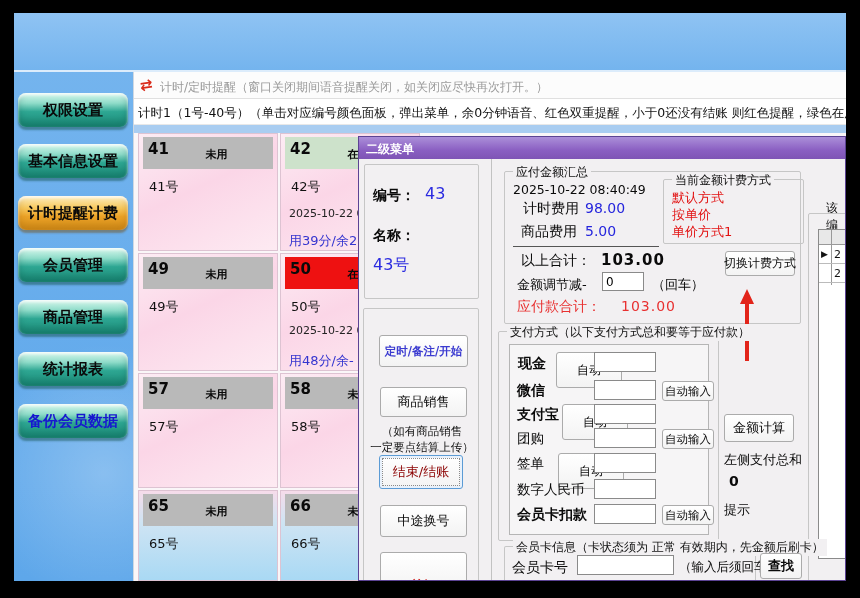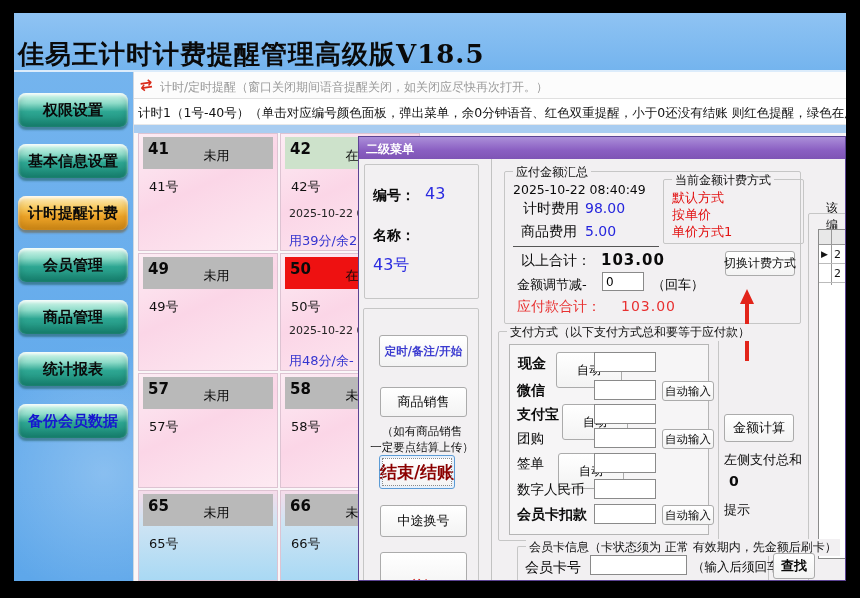--- a/index.html
+++ b/index.html
@@ -43,21 +43,21 @@
   .r2 { top:181px; height:118px; }
   .r3 { top:301px; height:115px; }
   .r4 { top:418px; height:91px; }
   .body-pink { background:linear-gradient(155deg,#fdecf4 0%,#fbd6e7 45%,#fdeaf2 100%); }
   .body-blue { background:linear-gradient(180deg,#f6dcEA 0%,#cfe4f3 35%,#a9d9f4 100%); }
   .cell-head { position:absolute; left:4px; right:4px; top:3px; height:32px; }
   .head-gray { background:#b9b9b9; }
   .head-green { background:#cde2cb; }
   .head-red { background:#ee1111; }
   .cell-num { position:absolute; left:5px; top:3px; font-size:15px; font-weight:bold; color:#0a0a0a; }
-  .cell-status { position:absolute; left:17px; right:0; top:10px; text-align:center; font-size:13px; color:#0a0a0a; }
+  .cell-status { position:absolute; left:17px; right:0; top:10px; text-align:center; font-size:11px; color:#0a0a0a;font-weight:bold; }
   .cell-name { position:absolute; left:10px; top:44px; font-size:13px; color:#111; }
   .cell-date { position:absolute; left:8px; top:73px; font-size:11px; color:#222; white-space:nowrap; }
   .cell-usage { position:absolute; left:8px; top:98px; font-size:13px; color:#3535cf; white-space:nowrap; }
 
   
   .popup { position:absolute; left:344px; top:123px; width:488px; height:445px;
     background:#f2f0f2; border:1px solid #5c4394; overflow:hidden; }
   .popup-titlebar { position:absolute; left:0; top:0; width:488px; height:22px;
     background:linear-gradient(180deg,#ab8fd9 0%,#8a5fc2 60%,#7e54b5 100%); }
   .popup-title { position:absolute; left:7px; top:4px; font-size:12px; font-weight:bold; color:#fff; }
@@ -69,21 +69,21 @@
   
   .info-box { left:5px; top:27px; width:115px; height:135px; }
   .lbl { position:absolute; font-size:14px; font-weight:bold; color:#0a0a0a; white-space:nowrap; }
   .blue-val { position:absolute; font-size:16px; color:#2a2ae0; white-space:nowrap;text-align:right; }
   .btns-box { left:4px; top:171px; width:116px; height:280px; }
   .pbtn { position:absolute; background:linear-gradient(180deg,#ffffff,#f3f3f3); border:1px solid #ababab;
     border-radius:3px; display:flex; align-items:center; justify-content:center; font-size:13px; color:#0a0a0a; white-space:nowrap; }
   .btn-timing { left:15px; top:26px; width:89px; height:32px; font-size:11.5px; font-weight:bold; color:#3b3bd0; }
   .btn-goods { left:16px; top:78px; width:87px; height:30px; }
   .btn-note { position:absolute; left:0; top:114px; width:116px; text-align:center; font-size:11.5px; line-height:16px; color:#111; }
-  .btn-finish { left:15px; top:146px; width:76px; height:34px; font-size:17px; font-weight:bold; color:#8b0000;
+  .btn-finish { left:15px; top:146px; width:84px; height:34px; font-size:13px; font-weight:normal; color:#8b0000;
     border:1px solid #5b9bd5; box-shadow:inset 0 0 0 2px #e8f1fb; outline:1px dotted #8a8a8a; outline-offset:-4px; }
   .btn-mid { left:16px; top:196px; width:87px; height:32px; }
   .btn-close { left:16px; top:243px; width:87px; height:40px; color:#d01414; font-weight:bold; align-items:flex-start; padding-top:24px; }
 
   
   .summary-box { left:145px; top:34px; width:297px; height:153px; }
   .sm-date { position:absolute; left:8px; top:10px; font-size:12.5px; color:#0a0a0a; }
   .sm-l1 { position:absolute; left:18px; top:28px; font-size:14px; color:#0a0a0a; }
   .sm-v1 { position:absolute; left:80px; top:28px; font-size:14px; color:#2525dd; }
   .sm-l2 { position:absolute; left:16px; top:51px; font-size:14px; color:#0a0a0a; }
@@ -125,32 +125,31 @@
   .pay-label.b { font-weight:bold; font-size:14px; }
   .pay-auto { position:absolute; height:36px; font-size:12px; padding:0 20px; }
   .pay-input { position:absolute; width:62px; height:20px; border:1px solid #8a8a8a; background:#fff; font-size:12px; padding:0 3px; }
   .pay-autoin { position:absolute; width:52px; height:20px; font-size:11.5px; }
   .btn-calc { left:365px; top:277px; width:70px; height:28px; font-size:13px; }
   .pay-sum-label { position:absolute; left:365px; top:314px; font-size:13px; color:#0a0a0a; }
   .pay-sum-val { position:absolute; left:370px; top:336px; font-size:14px; font-weight:bold; color:#0a0a0a; }
   .pay-hint { position:absolute; left:365px; top:364px; font-size:13px; color:#0a0a0a; }
 
   
-  .member-box { left:158px; top:409px; width:252px; height:40px; border-bottom:none; }
+  .member-box { left:145px; top:409px; width:252px; height:40px; border-bottom:none; }
   .mb-label { position:absolute; left:7px; top:12px; font-size:14px; color:#0a0a0a; }
   .mb-input { position:absolute; left:72px; top:8px; width:97px; height:20px; border:1px solid #8a8a8a; background:#fff; font-size:12px; }
   .mb-hint { position:absolute; left:174px; top:12px; font-size:12.5px; color:#0a0a0a; white-space:nowrap; }
   .btn-find { left:255px; top:6px; width:42px; height:26px; font-size:13px;font-weight:bold; }
 </style>
 </head>
 <body>
 
 <div class="window">
   <div class="side-glow"></div>
-  <div class="app-title">佳易王计时计费提醒管理高级版V18.5</div>
   <div class="title-underline"></div>
 
   <div class="sbtn" style="top:80px">权限设置</div>
   <div class="sbtn" style="top:131px">基本信息设置</div>
   <div class="sbtn active" style="top:183px">计时提醒计费</div>
   <div class="sbtn" style="top:235px">会员管理</div>
   <div class="sbtn" style="top:287px">商品管理</div>
   <div class="sbtn" style="top:339px">统计报表</div>
   <div class="sbtn blue-text" style="top:391px">备份会员数据</div>
 

